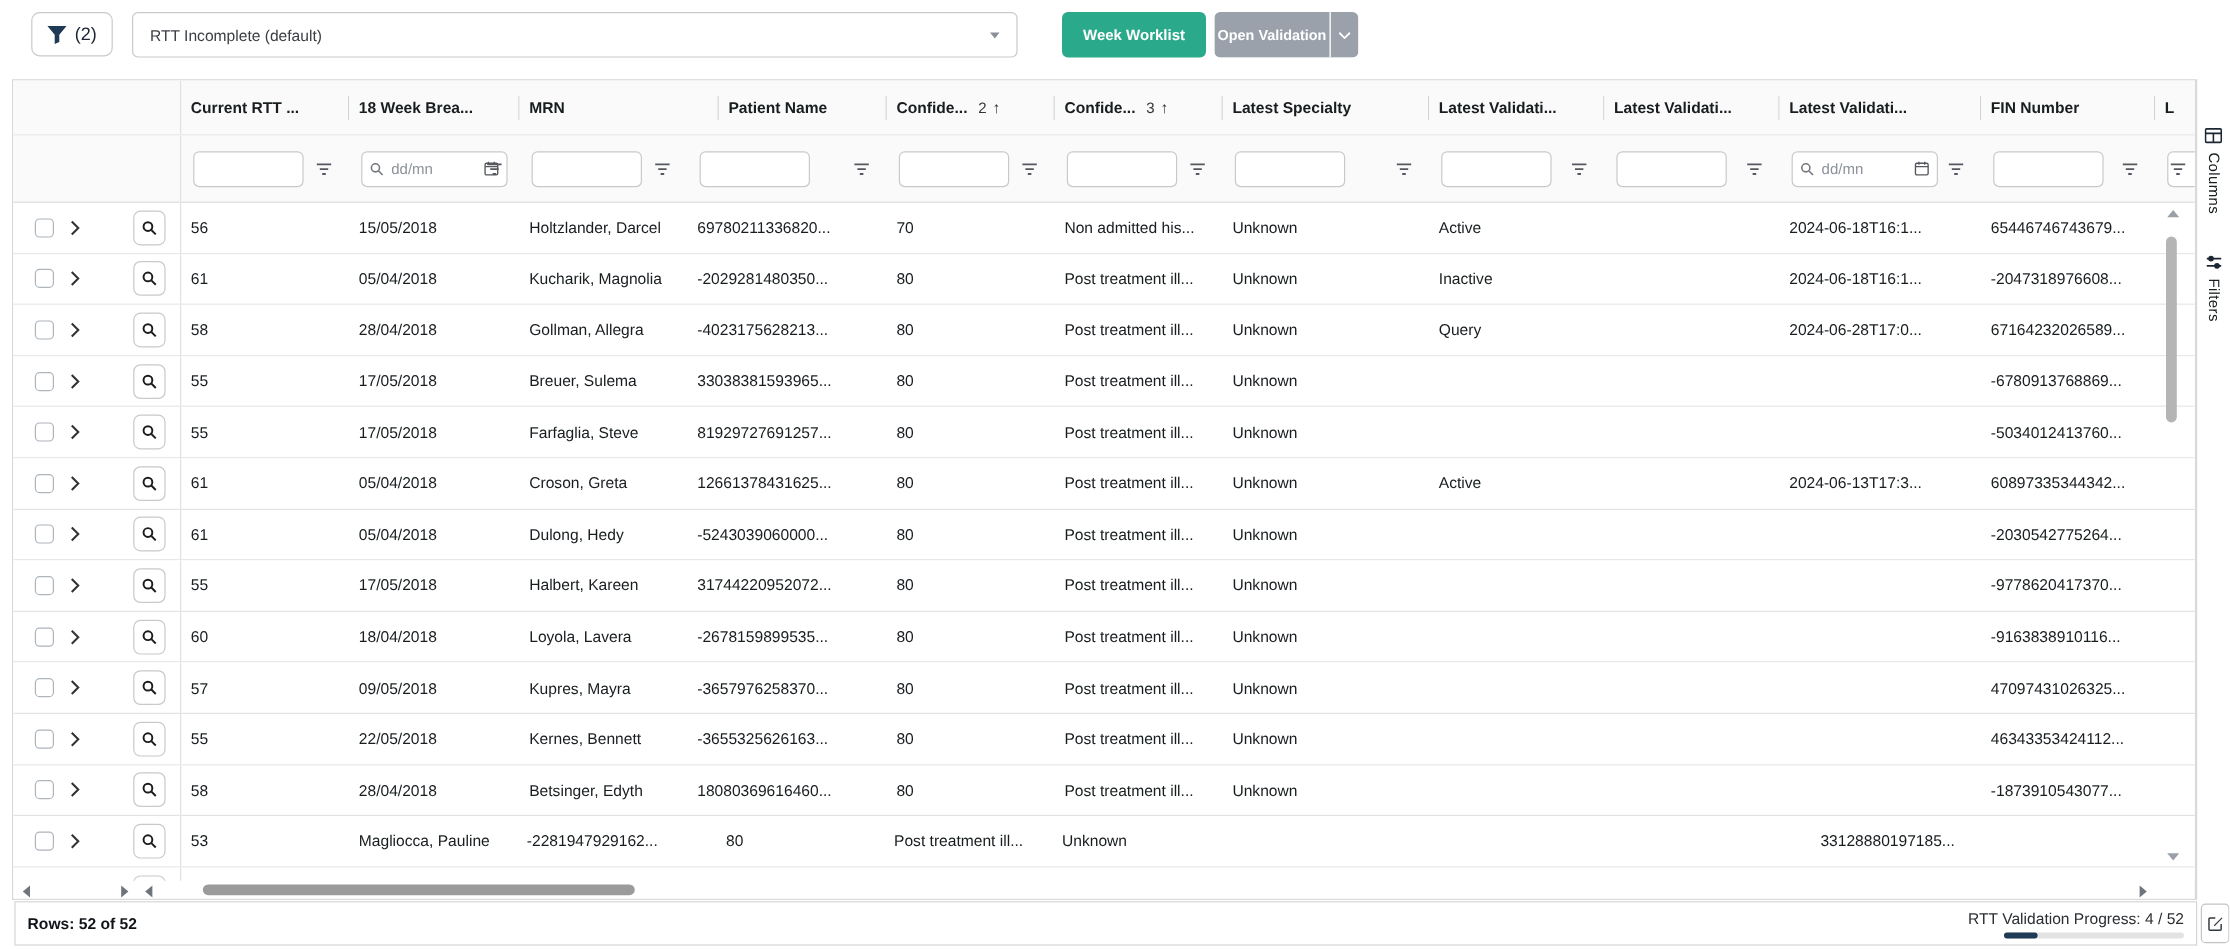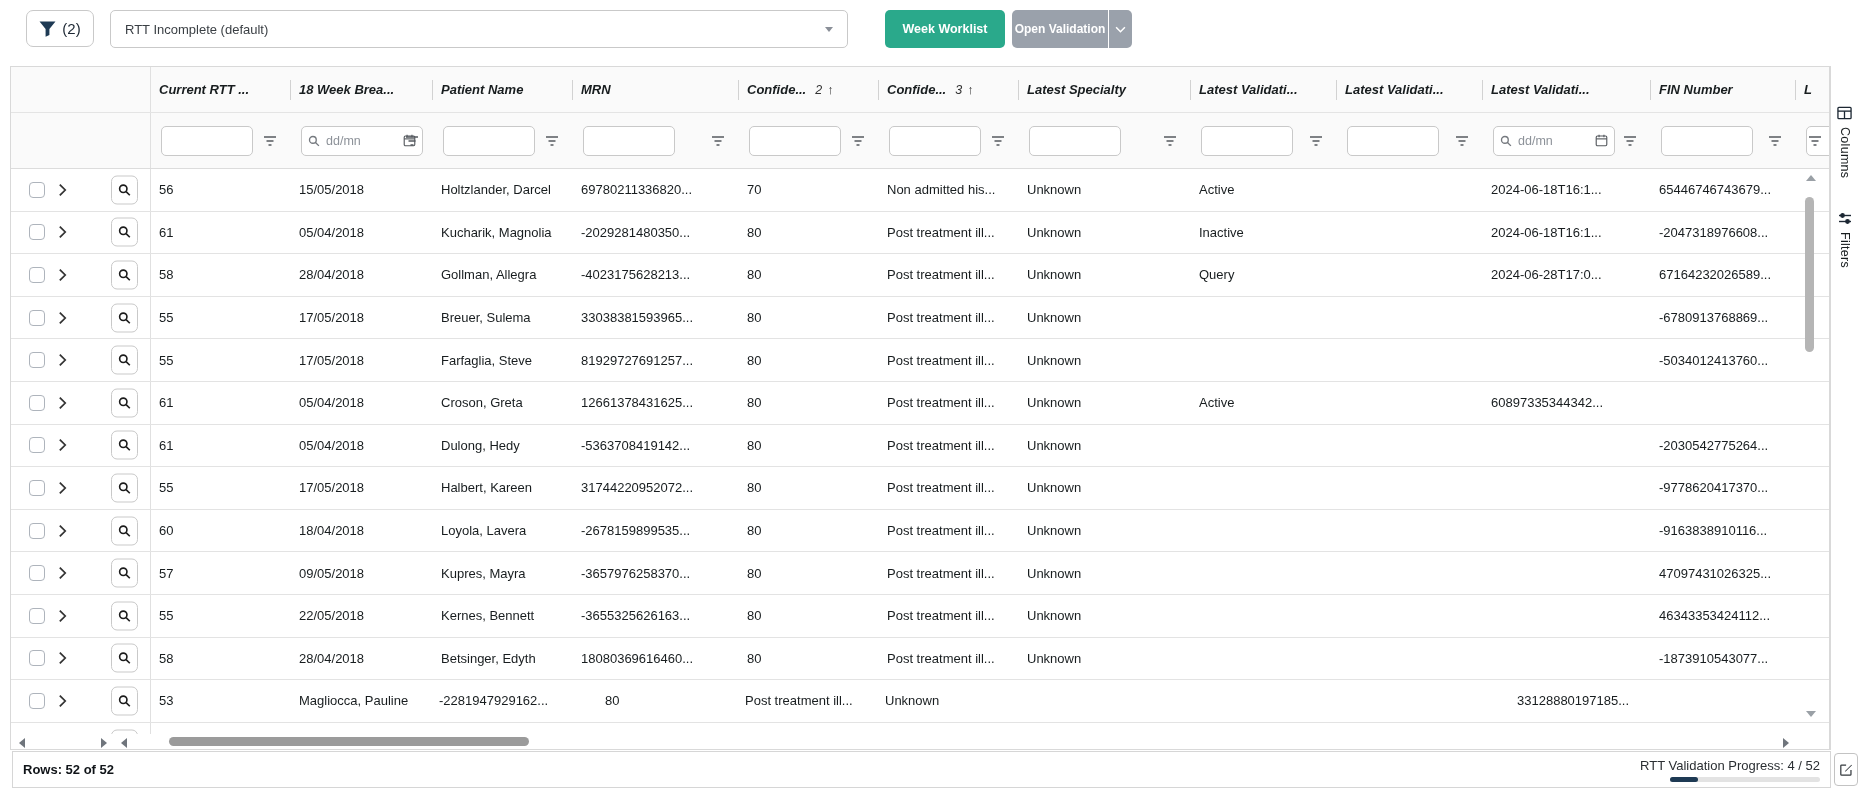--- a/index.html
+++ b/index.html
@@ -20,21 +20,21 @@
     font-size:12.5px; font-weight:700; border:none; border-radius:5px; display:flex; align-items:center; justify-content:center;
     cursor:pointer; font-family:"Liberation Sans",sans-serif; }
   .btn-open { position:absolute; left:1012px; top:2px; height:38px; display:flex; border-radius:5px; overflow:hidden; cursor:pointer; }
   .btn-open .main { width:96px; background:#9aa1ab; color:#fff; font-size:12px; font-weight:700;
     display:flex; align-items:center; justify-content:center; }
   .btn-open .chevseg { width:24px; background:#9aa1ab; border-left:1px solid #fff; display:flex; align-items:center; justify-content:center; }
 
   
   .grid-shell { position:absolute; left:10px; top:66px; width:1820px; height:684px; border:1px solid #d9d9d9;
     background:#fff; overflow:hidden; }
-  .hdr-row { display:flex; height:46px; background:#fafafa; border-bottom:1px solid #e4e4e4; width:1830px; overflow:hidden;font-style:italic; }
+  .hdr-row { display:flex; height:46px; background:#fafafa; border-bottom:1px solid #e4e4e4; width:1830px; overflow:hidden; }
   .hdr-pinned, .flt-pinned { width:140px; flex:none; border-right:1px solid #e0e0e0; }
   .hcell { position:relative; display:flex; align-items:center; padding-left:8px; font-size:13px; font-weight:700;
     color:#181d1f; flex:none; overflow:hidden; white-space:nowrap; cursor:pointer; }
   .hcell::after { content:''; position:absolute; right:0; top:13px; height:20px; border-right:1px solid #d2d2d2; }
   .sortnum { margin-left:9px; font-weight:400; font-size:12.5px; color:#333; }
   .sortarrow { margin-left:5px; font-weight:400; font-size:13px; color:#333; }
 
   .filter-row { display:flex; height:56px; background:#fafafa; border-bottom:1px solid #dcdcdc; width:1830px; overflow:hidden; }
   .fcell { position:relative; display:flex; align-items:center; padding-left:10px; flex:none; }
   .fwrap { display:flex; align-items:center; height:30px; width:92px; border:1px solid #c9c9c9; border-radius:5px;
@@ -113,25 +113,25 @@
   <div class="grid-shell">
     <div class="hdr-row">
       <div class="hdr-pinned"></div>
       <div style="display:flex">
           <div class="hcell" style="width: 140px;">
             <span class="hlabel">Current RTT ...</span>
           </div>
           <div class="hcell" style="width: 142px;">
             <span class="hlabel">18 Week Brea...</span>
           </div>
+          <div class="hcell" style="width: 166px;">
+            <span class="hlabel">MRN</span>
+          </div>
           <div class="hcell" style="width: 140px;">
             <span class="hlabel">Patient Name</span>
-          </div>
-          <div class="hcell" style="width: 166px;">
-            <span class="hlabel">MRN</span>
           </div>
           <div class="hcell" style="width: 140px;">
             <span class="hlabel">Confide...</span>
             <span class="sortnum">2</span>
             <span class="sortarrow">↑</span>
           </div>
           <div class="hcell" style="width: 140px;">
             <span class="hlabel">Confide...</span>
             <span class="sortnum">3</span>
             <span class="sortarrow">↑</span>
@@ -483,20 +483,21 @@
           </div>
           <div class="cell" style="width:140px">61</div>
           <div class="cell" style="width:142px">05/04/2018</div>
           <div class="cell" style="width:140px">Croson, Greta</div>
           <div class="cell" style="width:166px">12661378431625...</div>
           <div class="cell" style="width:140px">80</div>
           <div class="cell" style="width:140px">Post treatment ill...</div>
           <div class="cell" style="width:172px">Unknown</div>
           <div class="cell" style="width:146px">Active</div>
           <div class="cell" style="width:146px"></div>
+          <div class="cell" style="width:168px">2024-06-13T17:3...</div>
           <div class="cell" style="width:145px">60897335344342...</div>
           <div class="cell" style="width:40px"></div>
         </div>
         <div class="row">
           <div class="pinned">
             <span class="cb"></span>
             <span class="rchev">
               <svg width="9" height="13" viewBox="0 0 8 12" fill="none" stroke="currentColor" stroke-width="1.6">
                 <polyline points="1.5,1 6.5,6 1.5,11"></polyline>
               </svg>
@@ -504,21 +505,21 @@
             <span class="magbtn">
               <svg width="13" height="13" viewBox="0 0 16 16" fill="none" stroke="currentColor" stroke-width="2">
                 <circle cx="6.5" cy="6.5" r="4.5"></circle>
                 <line x1="10" y1="10" x2="14.5" y2="14.5"></line>
               </svg>
             </span>
           </div>
           <div class="cell" style="width:140px">61</div>
           <div class="cell" style="width:142px">05/04/2018</div>
           <div class="cell" style="width:140px">Dulong, Hedy</div>
-          <div class="cell" style="width:166px">-5363708419142...</div>
+          <div class="cell" style="width:166px">-5243039060000...</div>
           <div class="cell" style="width:140px">80</div>
           <div class="cell" style="width:140px">Post treatment ill...</div>
           <div class="cell" style="width:172px">Unknown</div>
           <div class="cell" style="width:146px"></div>
           <div class="cell" style="width:146px"></div>
           <div class="cell" style="width:168px"></div>
           <div class="cell" style="width:145px">-2030542775264...</div>
           <div class="cell" style="width:40px"></div>
         </div>
         <div class="row">

